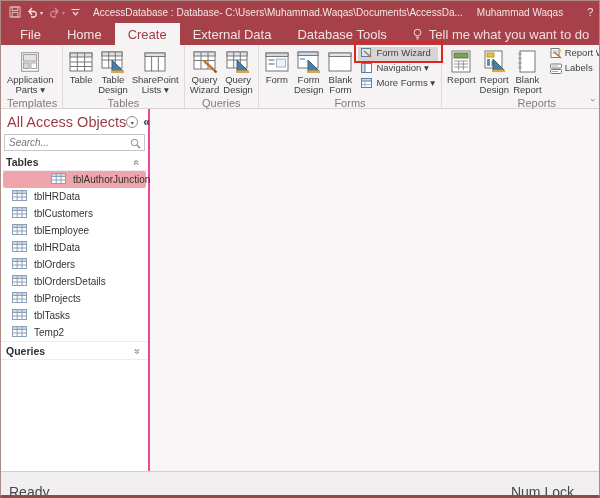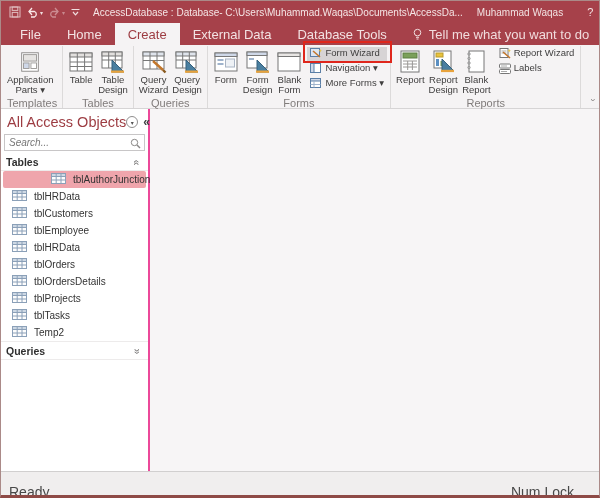--- a/index.html
+++ b/index.html
@@ -172,20 +172,31 @@
             <svg width="26" height="26" viewBox="0 0 26 26">
                 <rect x="2" y="3" width="20" height="16" fill="#fff" stroke="#777"></rect>
                 <rect x="2" y="3" width="20" height="4" fill="#e2e0de" stroke="#777"></rect>
                 <path d="M8.7 3v16M15.3 3v16M2 11h20" stroke="#777" fill="none"></path>
                 <polygon points="12,11 24,23 12,23" fill="#4a7fa0" stroke="#35607c"></polygon>
                 <rect x="11" y="21.5" width="13" height="2.3" fill="#e8a33d"></rect>
               </svg>
           </span>
           <span>Table</span>
           <span>Design</span>
+        </div>
+        <div class="btn-large">
+          <span class="ic">
+            <svg width="26" height="26" viewBox="0 0 26 26">
+                <rect x="3" y="4" width="20" height="18" fill="#fff" stroke="#777"></rect>
+                <path d="M9.6 4v18M16.3 4v18" stroke="#777" fill="none"></path>
+                <rect x="3" y="4" width="20" height="3.5" fill="#e2e0de" stroke="#777"></rect>
+              </svg>
+          </span>
+          <span>SharePoint</span>
+          <span>Lists ▾</span>
         </div>
       </div>
       <div class="rg-label">Tables</div>
     </div>
 
     <div class="rgroup">
       <div class="rg-content">
         <div class="btn-large">
           <span class="ic">
             <svg width="26" height="26" viewBox="0 0 26 26">

